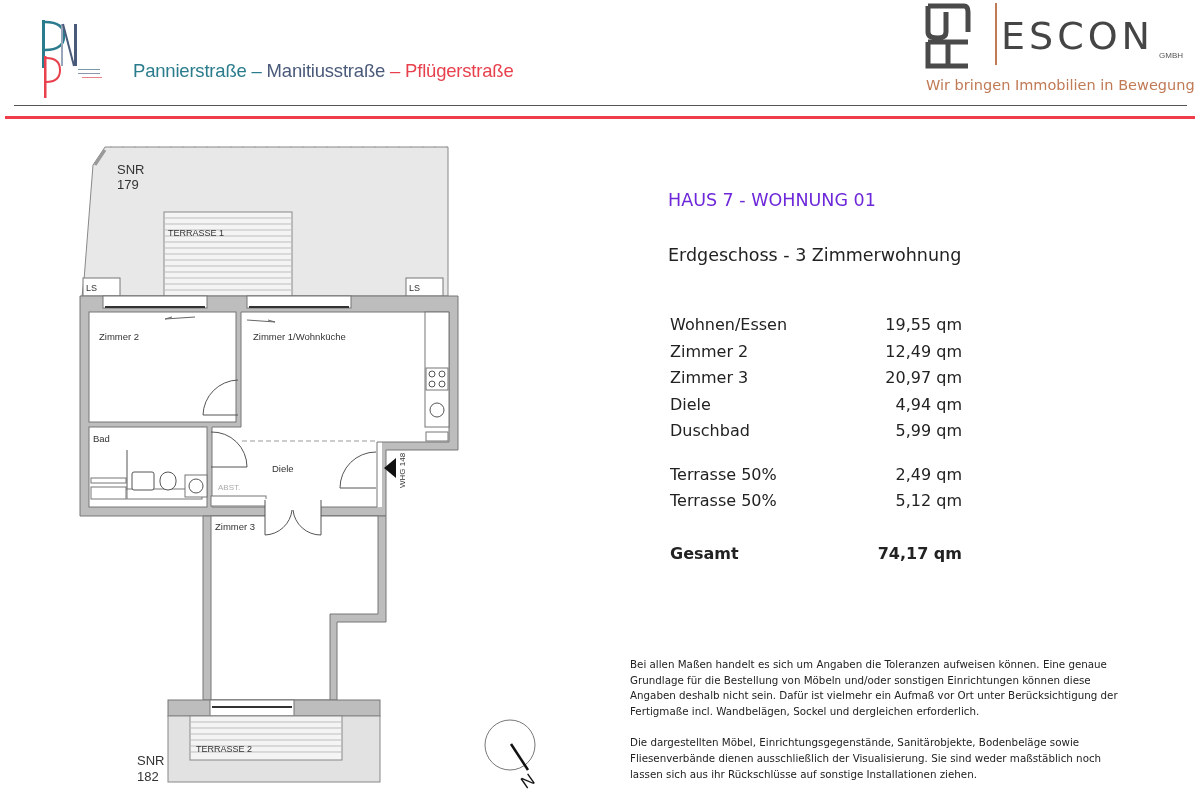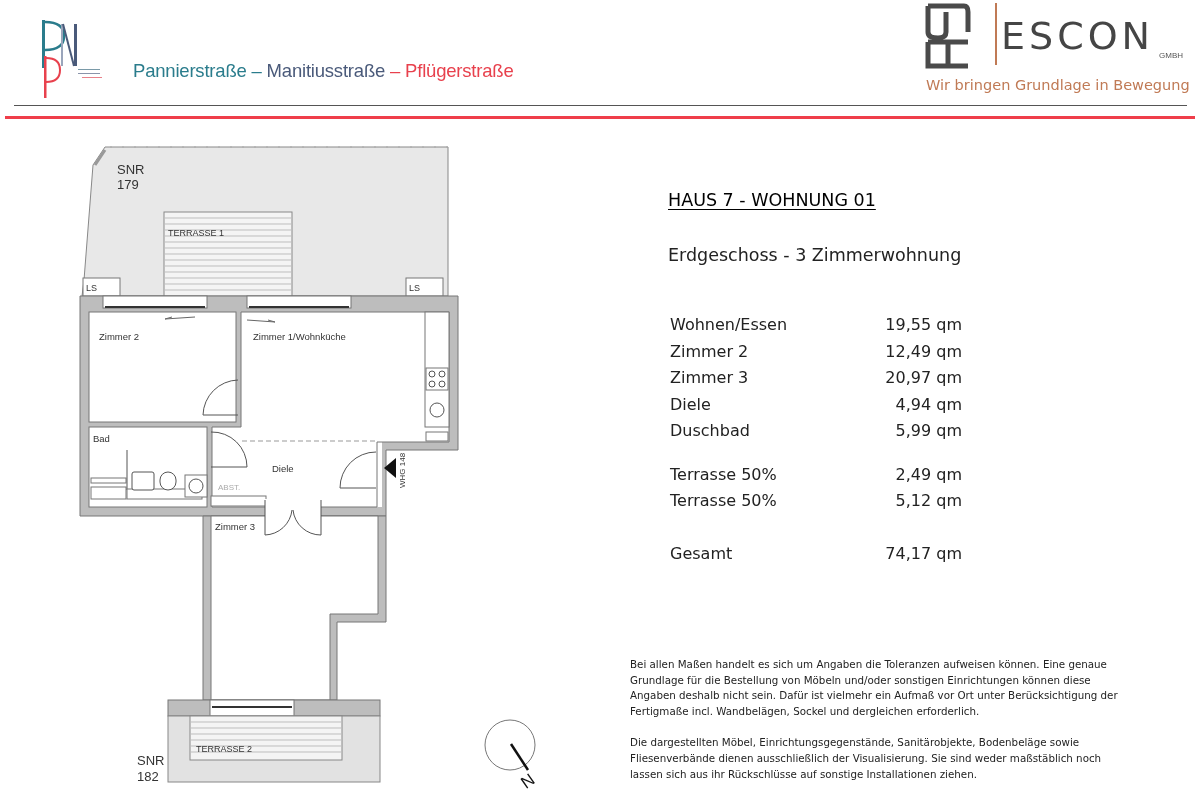--- a/index.html
+++ b/index.html
@@ -8,27 +8,27 @@
   .abs { position: absolute; }
   .header-street { left: 133px; top: 60px; font-family: Liberation Sans, sans-serif; font-size: 18.5px; letter-spacing: -0.2px; white-space: nowrap; }
   .c-teal { color: #2a7c8c; }
   .c-slate { color: #4a5a7a; }
   .c-red { color: #e8414d; }
   .escon-word { left: 1001px; top: 14px; font-family: "DejaVu Sans", sans-serif; font-size: 38px; color: #454545; letter-spacing: 4px; font-weight: normal; }
   .escon-gmbh { left: 1159px; top: 51px; font-size: 8px; color: #555; }
   .escon-tagline { left: 926px; top: 77px; font-family: "DejaVu Sans", sans-serif; font-size: 14.5px; color: #c07a55; white-space: nowrap; }
   .line-gray { left: 14px; top: 105px; width: 1173px; height: 1px; background: #555; }
   .line-red { left: 5px; top: 116px; width: 1190px; height: 3px; background: #ef3e4a; }
-  .unit-title { left: 668px; top: 190px; font-family: "DejaVu Sans", sans-serif; font-size: 17.5px; color: #000000; text-decoration: underline; text-underline-offset: 3px; }
+  .unit-title { left: 668px; top: 190px; font-family: "DejaVu Sans", sans-serif; font-size: 17.5px; color: #6d28d9; text-underline-offset: 3px; }
   .unit-sub { left: 668px; top: 245px; font-family: "DejaVu Sans", sans-serif; font-size: 17.5px; color: #222; }
   .areas { left: 670px; top: 312px; width: 292px; font-family: "DejaVu Sans", sans-serif; font-size: 16px; color: #222; }
   .area-row { display: flex; justify-content: space-between; height: 26.5px; line-height: 26.5px; }
   .area-gap { height: 17px; }
   .area-gap2 { height: 26px; }
-  .area-total { font-weight: normal; }
+  .area-total { font-weight: bold; }
   .disclaimer { left: 614px; top: 641px; width: 520px; font-family: "DejaVu Sans", sans-serif; font-size: 10.3px; line-height: 15.6px; color: #222; }
   .disclaimer p { margin: 16px; }
   .plan { left: 0; top: 120px; width: 600px; height: 680px; text-align: right; }
   .plan-label { font-family: "Liberation Sans", sans-serif; fill: #333; }
 </style>
 </head>
 <body>
 
 <div class="abs" style="left:34px;top:18px;width:80px;height:82px;">
   <svg width="80" height="82" viewBox="0 0 80 82">
@@ -56,21 +56,21 @@
 <div class="abs" style="left:924px;top:2px;width:60px;height:68px;">
   <svg width="60" height="68" viewBox="0 0 60 68">
     <path d="M4 4 L28 4 M4 4 L4 30 Q4 36 14 36 Q22 36 22 30 L22 10" fill="none" stroke="#4a4a4a" stroke-width="5"></path>
     <path d="M28 4 L40 4 Q44 4 44 10 L44 30" fill="none" stroke="#4a4a4a" stroke-width="5"></path>
     <path d="M4 40 L44 40 M4 40 L4 64 L44 64 M24 40 L24 64" fill="none" stroke="#4a4a4a" stroke-width="5"></path>
   </svg>
 </div>
 <div class="abs" style="left:995px;top:3px;width:2px;height:62px;background:#c07a55;"></div>
 <div class="abs escon-word">ESCON</div>
 <div class="abs escon-gmbh">GMBH</div>
-<div class="abs escon-tagline">Wir bringen Grundlage in Bewegung</div>
+<div class="abs escon-tagline">Wir bringen Immobilien in Bewegung</div>
 
 <div class="abs line-gray"></div>
 <div class="abs line-red"></div>
 
 <div class="abs plan">
   <svg width="600" height="680" viewBox="0 120 600 680">
 
     <path d="M105 147 L448 147 L448 296 L82 296 L84 280 L93 165 Z" fill="#e8e8e8" stroke="#888" stroke-width="1"></path>
     <path d="M95 165 L105 150" stroke="#999" stroke-width="3"></path>
 

